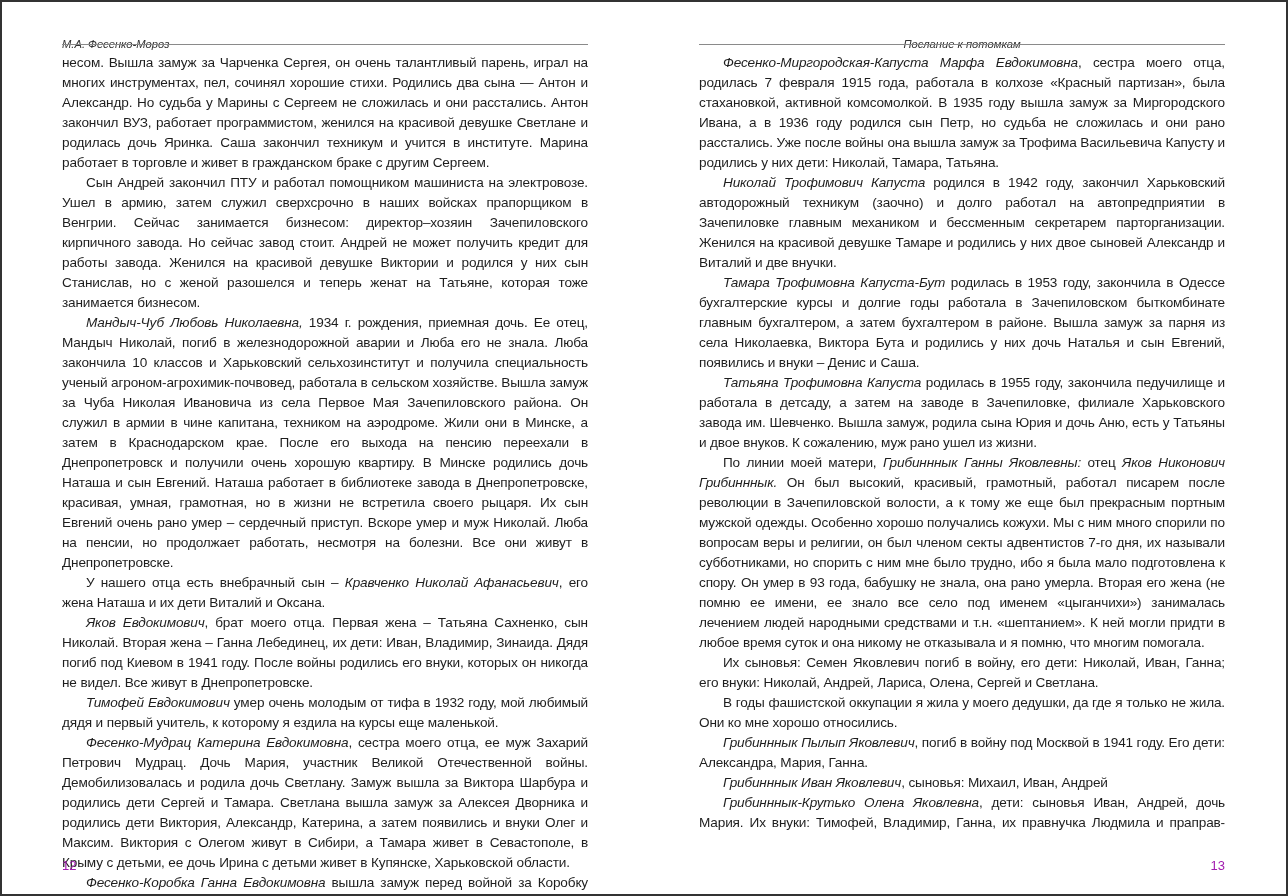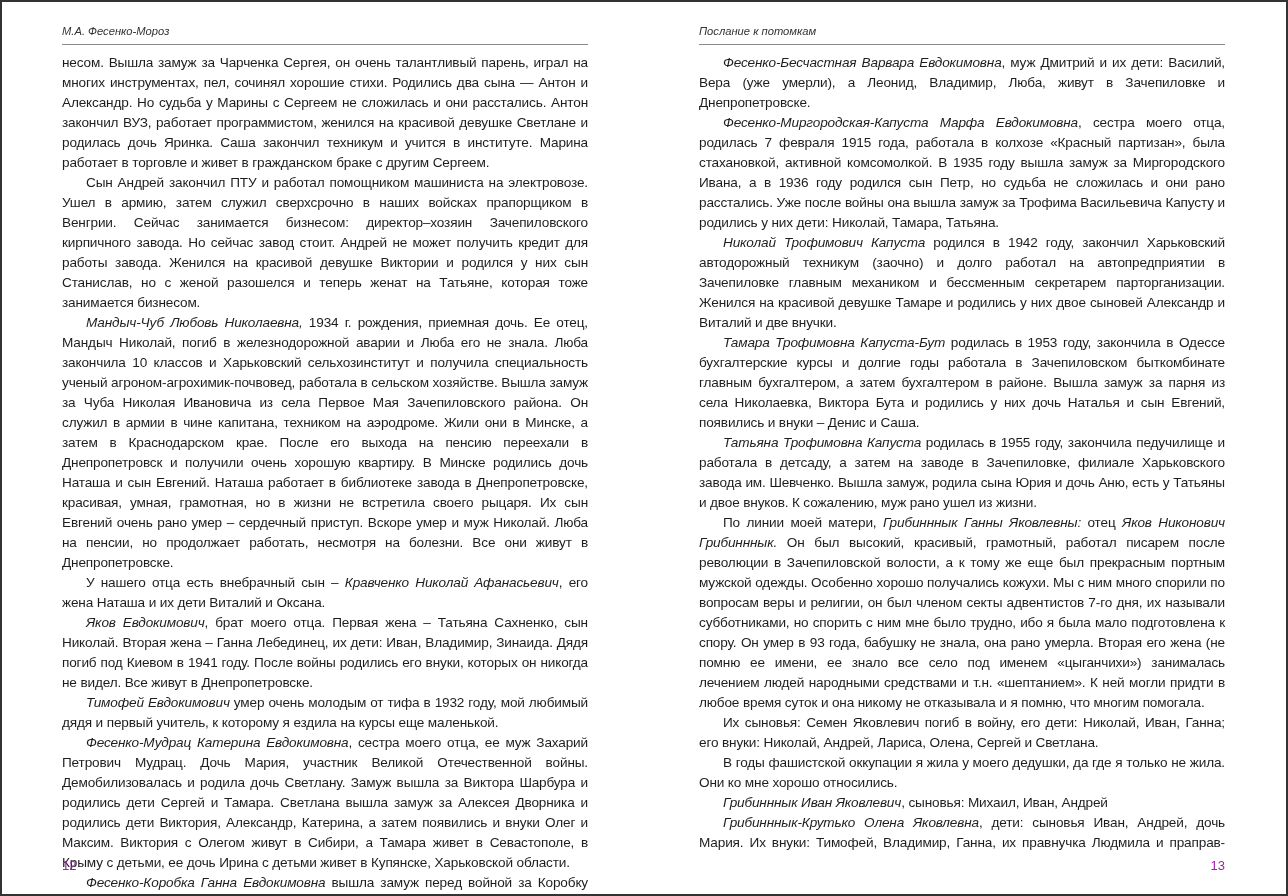--- a/index.html
+++ b/index.html
@@ -1,22 +1,22 @@
 <!DOCTYPE html>
 <html><head>
 <meta charset="utf-8">
 <style>
   html, body { margin:0; padding:0; background:#ffffff; }
   body { width:1288px; height:896px; position:relative; overflow:hidden; font-family:"Liberation Sans", sans-serif; color:#1e1e1e; }
   .frame { position:absolute; left:0; top:0; width:1284px; height:892px; border:2px solid #333333; border-right-width:2px; box-sizing:content-box; }
   .page { position:absolute; top:0; height:896px; }
   .page.left { left:62px; width:526px; }
   .page.right { left:699px; width:526px; }
-  .running-head { position:absolute; top:24px; left:0; width:526px; font-size:11.2px; font-style:italic; color:#333; line-height:14px; }
-  .page.right .running-head { text-align:left; }
+  .running-head { position:absolute; top:37px; left:0; width:526px; font-size:11.2px; font-style:italic; color:#333; line-height:14px; }
+  .page.right .running-head { text-align:center; }
   .head-rule { position:absolute; top:44px; left:0; width:526px; height:0; border-top:1.5px solid #8a8a8a; }
   .body { position:absolute; top:53px; left:0; width:526px; font-size:13.6px; line-height:20px; text-align:justify; letter-spacing:-0.15px; }
   .body p { margin:0; text-indent:24px; }
   .body p.noindent { text-indent:0; }
   .body p.last { text-align-last:justify; }
   .body em { font-style:italic; }
   .folio { position:absolute; top:858px; font-size:13px; color:#a21caf; }
   .page.left .folio { left:0; }
   .page.right .folio { right:0; }
 </style>
@@ -38,25 +38,25 @@
       <p><em>Фесенко-Мудрац Катерина Евдокимовна</em><span>, сестра моего отца, ее муж Захарий Петрович Мудрац. Дочь Мария, участник Великой Отечественной войны. Демобилизовалась и родила дочь Светлану. Замуж вышла за Виктора Шарбура и родились дети Сергей и Тамара. Светлана вышла замуж за Алексея Дворника и родились дети Виктория, Александр, Катерина, а затем появились и внуки Олег и Максим. Виктория с Олегом живут в Сибири, а Тамара живет в Севастополе, в Крыму с детьми, ее дочь Ирина с детьми живет в Купянске, Харьковской области.</span></p>
       <p class="last"><em>Фесенко-Коробка Ганна Евдокимовна</em><span> вышла замуж перед войной за Коробку Ефима в село Забарино и в 1940 году родился сын Виктор. Муж погиб на фронте и сын его не знал. Виктор со своей семьей живет в Подольске под Москвой и мы почти не общаемся. Последний год своей жизни она жила в доме</span></p>
     </div>
   <div class="folio">12</div>
 </div>
 
 <div class="page right">
   <div class="running-head">Послание к потомкам</div>
   <div class="head-rule"></div>
   <div class="body">
-      <p><em>Фесенко-Бесчастная Варвара Евдокимовна</em><span>, муж Дмитрий и их дети: Василий, Вера (уже умерли), а Леонид, Владимир, Люба, живут в Зачепиловке и Днепропетровске.</span></p>
       <p><em>Фесенко-Миргородская-Капуста Марфа Евдокимовна</em><span>, сестра моего отца, родилась 7 февраля 1915 года, работала в колхозе «Красный партизан», была стахановкой, активной комсомолкой. В 1935 году вышла замуж за Миргородского Ивана, а в 1936 году родился сын Петр, но судьба не сложилась и они рано расстались. Уже после войны она вышла замуж за Трофима Васильевича Капусту и родились у них дети: Николай, Тамара, Татьяна.</span></p>
       <p><em>Николай Трофимович Капуста</em><span> родился в 1942 году, закончил Харьковский автодорожный техникум (заочно) и долго работал на автопредприятии в Зачепиловке главным механиком и бессменным секретарем парторганизации. Женился на красивой девушке Тамаре и родились у них двое сыновей Александр и Виталий и две внучки.</span></p>
       <p><em>Тамара Трофимовна Капуста-Бут</em><span> родилась в 1953 году, закончила в Одессе бухгалтерские курсы и долгие годы работала в Зачепиловском быткомбинате главным бухгалтером, а затем бухгалтером в районе. Вышла замуж за парня из села Николаевка, Виктора Бута и родились у них дочь Наталья и сын Евгений, появились и внуки – Денис и Саша.</span></p>
       <p><em>Татьяна Трофимовна Капуста</em><span> родилась в 1955 году, закончила педучилище и работала в детсаду, а затем на заводе в Зачепиловке, филиале Харьковского завода им. Шевченко. Вышла замуж, родила сына Юрия и дочь Аню, есть у Татьяны и двое внуков. К сожалению, муж рано ушел из жизни.</span></p>
       <p><span>По линии моей матери, </span><em>Грибинннык Ганны Яковлевны:</em><span> отец </span><em>Яков Никонович Грибинннык.</em><span> Он был высокий, красивый, грамотный, работал писарем после революции в Зачепиловской волости, а к тому же еще был прекрасным портным мужской одежды. Особенно хорошо получались кожухи. Мы с ним много спорили по вопросам веры и религии, он был членом секты адвентистов 7-го дня, их называли субботниками, но спорить с ним мне было трудно, ибо я была мало подготовлена к спору. Он умер в 93 года, бабушку не знала, она рано умерла. Вторая его жена (не помню ее имени, ее знало все село под именем «цыганчихи») занималась лечением людей народными средствами и т.н. «шептанием». К ней могли придти в любое время суток и она никому не отказывала и я помню, что многим помогала.</span></p>
       <p><span>Их сыновья: Семен Яковлевич погиб в войну, его дети: Николай, Иван, Ганна; его внуки: Николай, Андрей, Лариса, Олена, Сергей и Светлана.</span></p>
       <p><span>В годы фашистской оккупации я жила у моего дедушки, да где я только не жила. Они ко мне хорошо относились.</span></p>
+      <p><em>Грибинннык Пылып Яковлевич</em><span>, погиб в войну под Москвой в 1941 году. Его дети: Александра, Мария, Ганна.</span></p>
       <p><em>Грибинннык Иван Яковлевич</em><span>, сыновья: Михаил, Иван, Андрей</span></p>
       <p class="last"><em>Грибинннык-Крутько Олена Яковлевна</em><span>, дети: сыновья Иван, Андрей, дочь Мария. Их внуки: Тимофей, Владимир, Ганна, их правнучка Людмила и праправ-</span></p>
     </div>
   <div class="folio">13</div>
 </div>
 
 </body></html>

